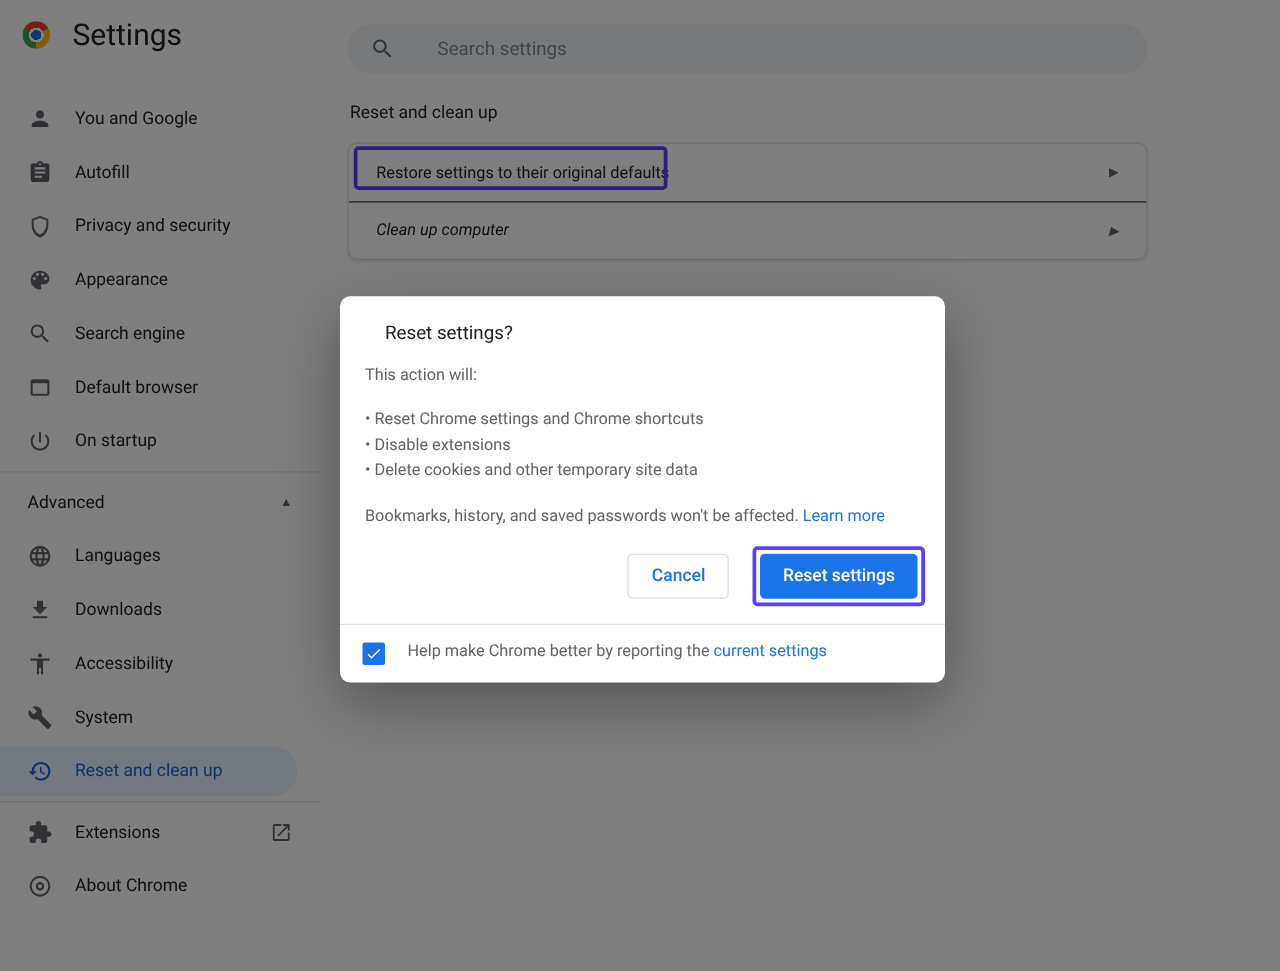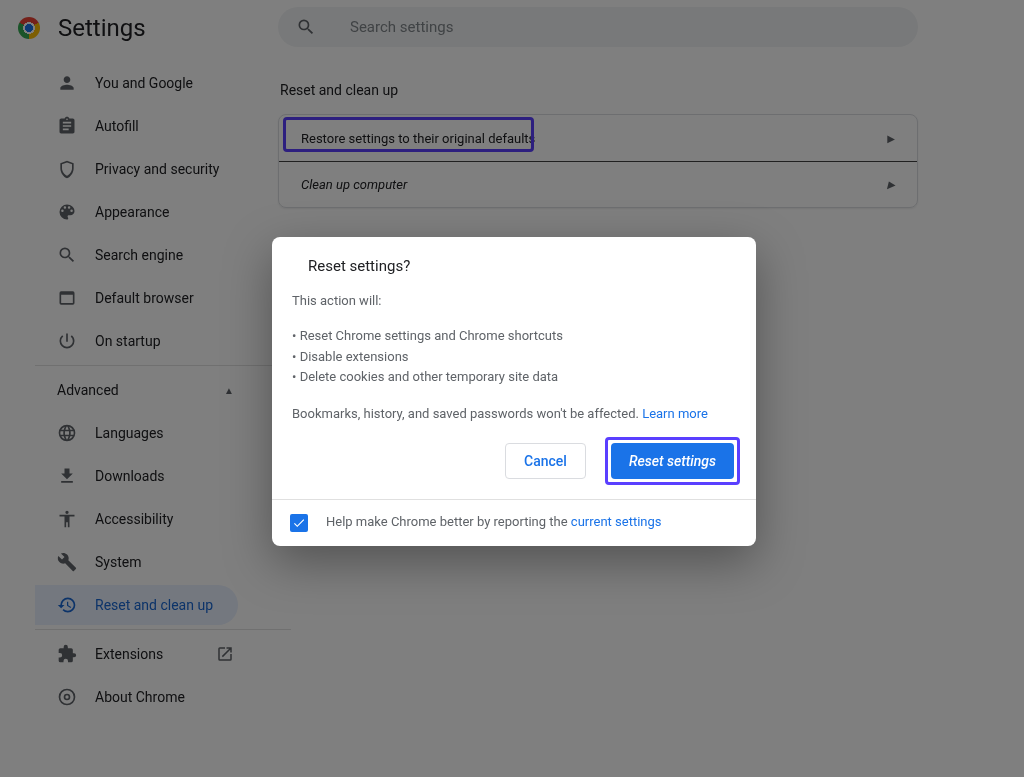--- a/index.html
+++ b/index.html
@@ -12,31 +12,31 @@
     
     .header { display: flex; align-items: center; height: 56px; padding: 0 16px; }
     .chrome-logo {
       width: 22px; height: 22px; border-radius: 50%; margin: 0 18px 0 2px;
       background:
         radial-gradient(circle at 50% 50%, #1a73e8 0 4px, #fff 4px 6px, transparent 6px),
         conic-gradient(from -60deg, #ea4335 0 120deg, #fbbc04 120deg 240deg, #34a853 240deg 360deg);
     }
     .page-title { font-size: 24px; color: #202124; }
 
-    .search-wrap { position:absolute; left:278px; top:7px; }
+    .search-wrap { position:absolute; left:278px; top:19px; }
     .search-box {
       width: 640px; height: 40px; border-radius: 40px;
       background: #f1f3f4; display:flex; align-items:center;
       padding: 0 18px;
     }
     .search-box input { border:none; outline:none; background:transparent; margin-left: 16px; font-size:15px; width:500px; color:#5f6368;}
     .search-box input::placeholder { color:#80868b; }
 
     
-    .sidebar { position:absolute; left:0; top:52px; width:258px; padding-top:8px;padding-left:35px; }
+    .sidebar { position:absolute; left:0; top:64px; width:258px; padding-top:8px; }
     .nav-item {
       display:flex; align-items:center; height:40px; padding-left:22px;
       color:#202124; font-size:14px; border-radius: 0 20px 20px 0;
       margin: 3px 20px 3px 0;
       cursor:pointer;
     }
     .nav-item.active { background:#e8f0fe; color:#1967d2; }
     .nav-item.active .nav-icon svg { fill:#1967d2; }
     .nav-icon { width:20px; height:20px; display:flex; align-items:center; justify-content:center; margin-right:18px; flex:0 0 20px; }
     .nav-icon svg { width:20px; height:20px; fill:#5f6368; }
@@ -68,21 +68,21 @@
       overflow:hidden;
     }
     .d-body { padding: 20px 20px 16px 20px; }
     .d-title { font-size:15px; color:#202124; margin-bottom:16px;margin-left:16px; }
     .d-text { font-size:13px; color:#5f6368; line-height:1.6; }
     .d-text p { margin-bottom:14px; }
     .d-text ul { list-style:none; margin-bottom:16px; }
     .d-text ul li::before { content:"• "; }
     .d-text a { color:#1a73e8; text-decoration:none; }
     .d-buttons { display:flex; justify-content:flex-end; gap:25px; padding:4px 2px 4px 0; align-items:center; }
-    .d-buttons .hl-wrap { position:relative; display:inline-flex;font-style:italic; }
+    .d-buttons .hl-wrap { position:relative; display:inline-flex; }
     .btn {
       height:36px; padding:0 18px; border-radius:4px; font-size:14px;
       display:inline-flex; align-items:center; justify-content:center; cursor:pointer;
       font-weight:500;
     }
     .btn-cancel { background:#fff; color:#1a73e8; border:1px solid #dadce0; }
     .btn-primary { background:#1a73e8; color:#fff; border:none; }
     .d-foot { border-top:1px solid #e0e0e0; padding:14px 18px; display:flex; align-items:flex-start; font-size:13px; color:#5f6368; }
     .d-foot a { color:#1a73e8; text-decoration:none; }
     .cbx {

